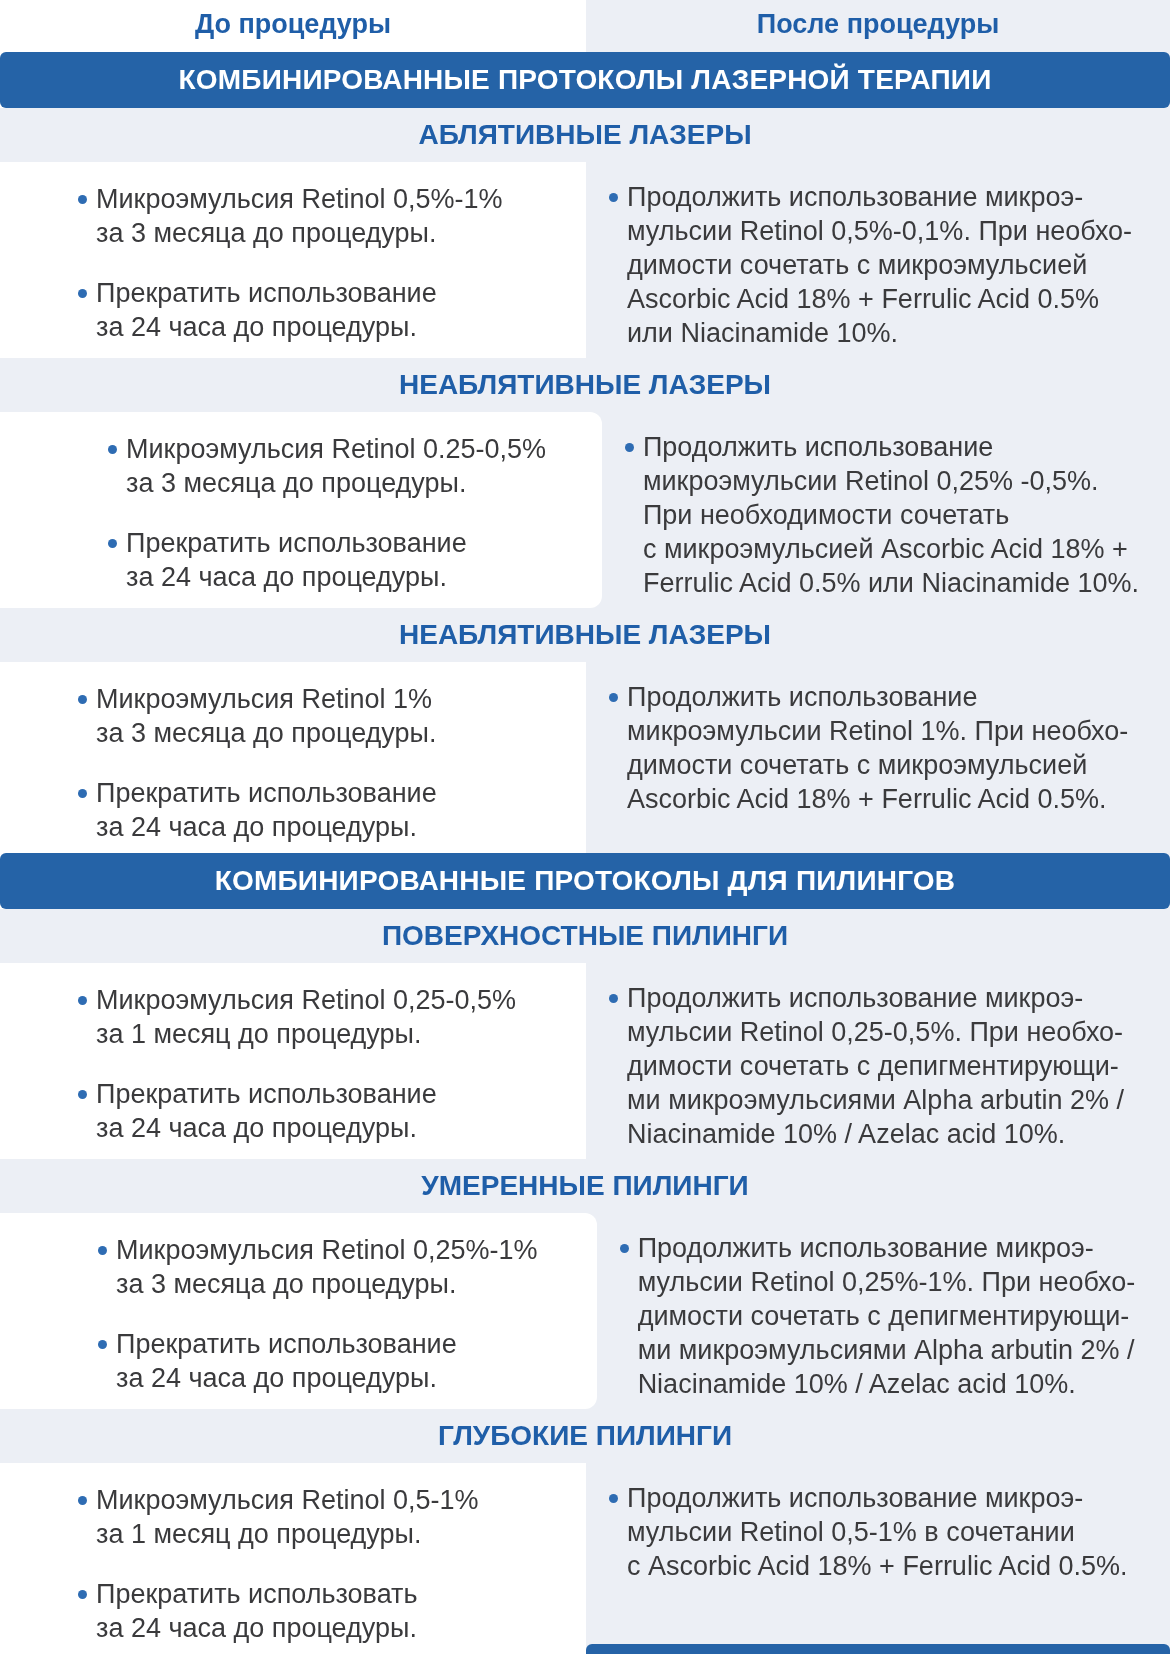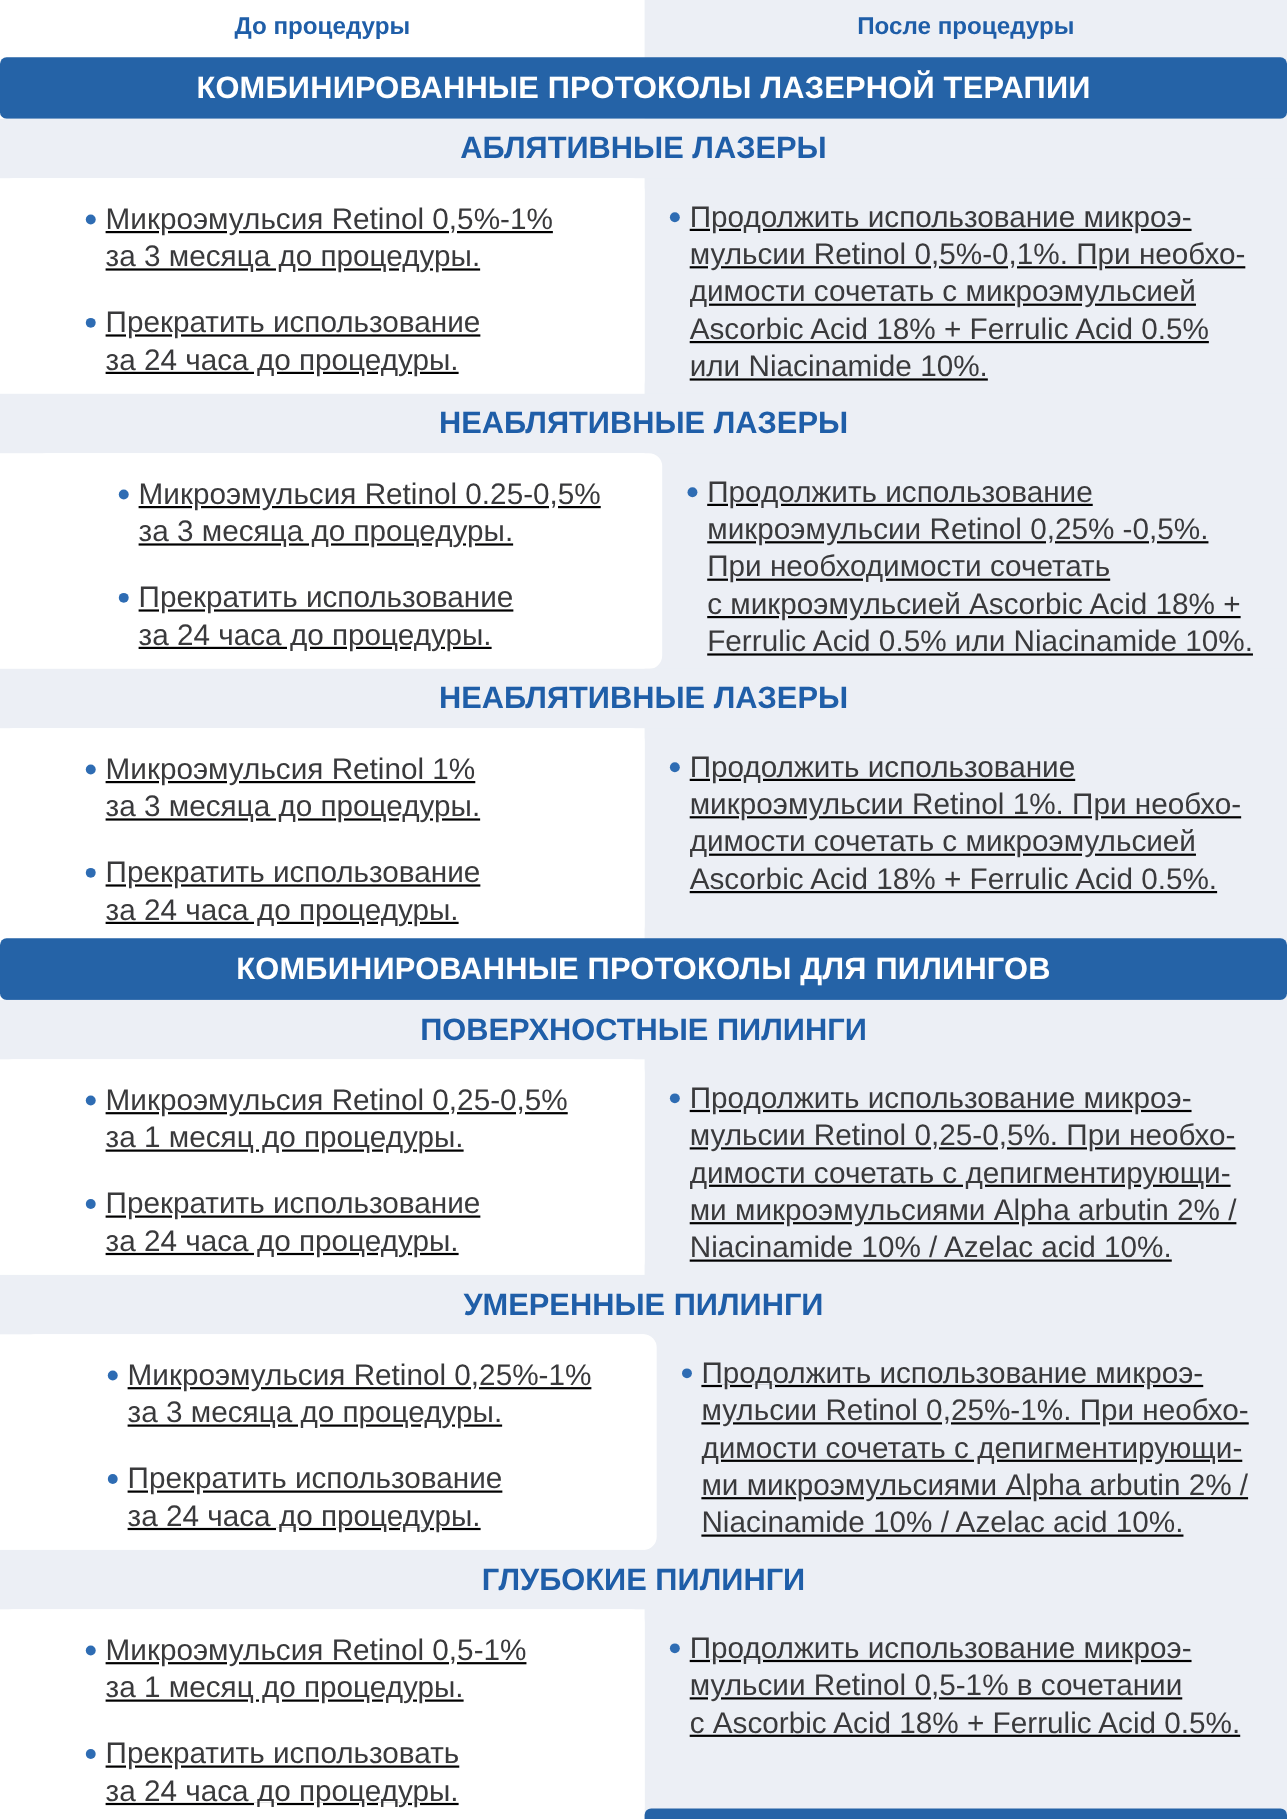--- a/index.html
+++ b/index.html
@@ -25,21 +25,21 @@
     width:1170px;height:1654px;
   }
   .row{display:flex;}
   .cell-left{width:586px;box-sizing:border-box;}
   .cell-right{width:584px;box-sizing:border-box;}
 
   
   .header-row{min-height:52px;}
   .header-cell{
     display:flex;align-items:center;justify-content:center;
-    font-size:22px;font-weight:bold;color:#1f5ea8;
+    font-size:27px;font-weight:bold;color:#1f5ea8;
     padding-bottom:4px;
   }
 
   
   .banner{
     min-height:56px;
     background:#2563a7;
     border-radius:6px;
     display:flex;align-items:center;justify-content:center;
     color:#ffffff;font-size:28px;font-weight:bold;
@@ -68,21 +68,20 @@
   .c1{min-height:187px;}
   .c2{min-height:176px;padding-left:30px;}
   .c3{min-height:191px;}
   .c4{min-height:180px;}
   .c5{min-height:188px;padding-left:20px;}
   .c6{min-height:188px;}
 
   .bullet{
     display:flex;align-items:flex-start;
     margin-bottom:26px;
-    text-decoration:underline;
   }
   .dot{
     flex:0 0 auto;
     width:9px;height:9px;border-radius:50%;
     background:#2e6cb3;
     margin-top:13px;margin-right:9px;
   }
   .bullet-text{
     font-size:27px;line-height:34px;color:#3a3a3c;
     white-space:pre-line;

